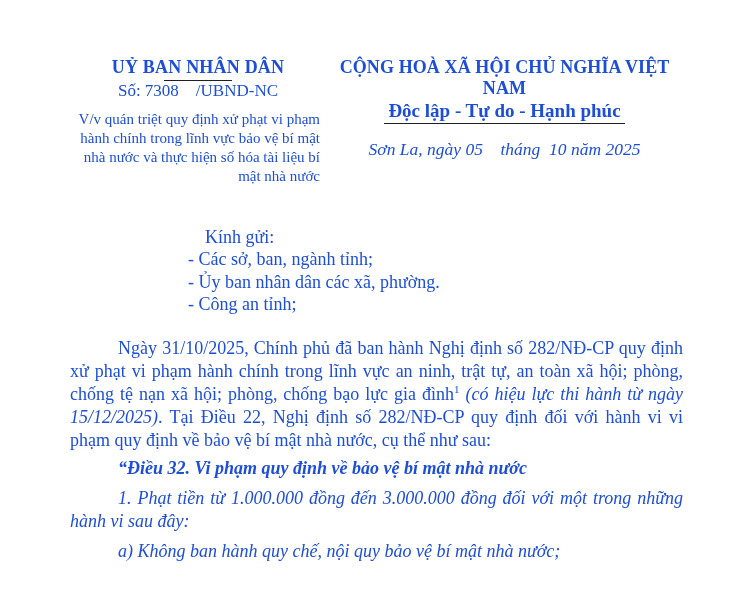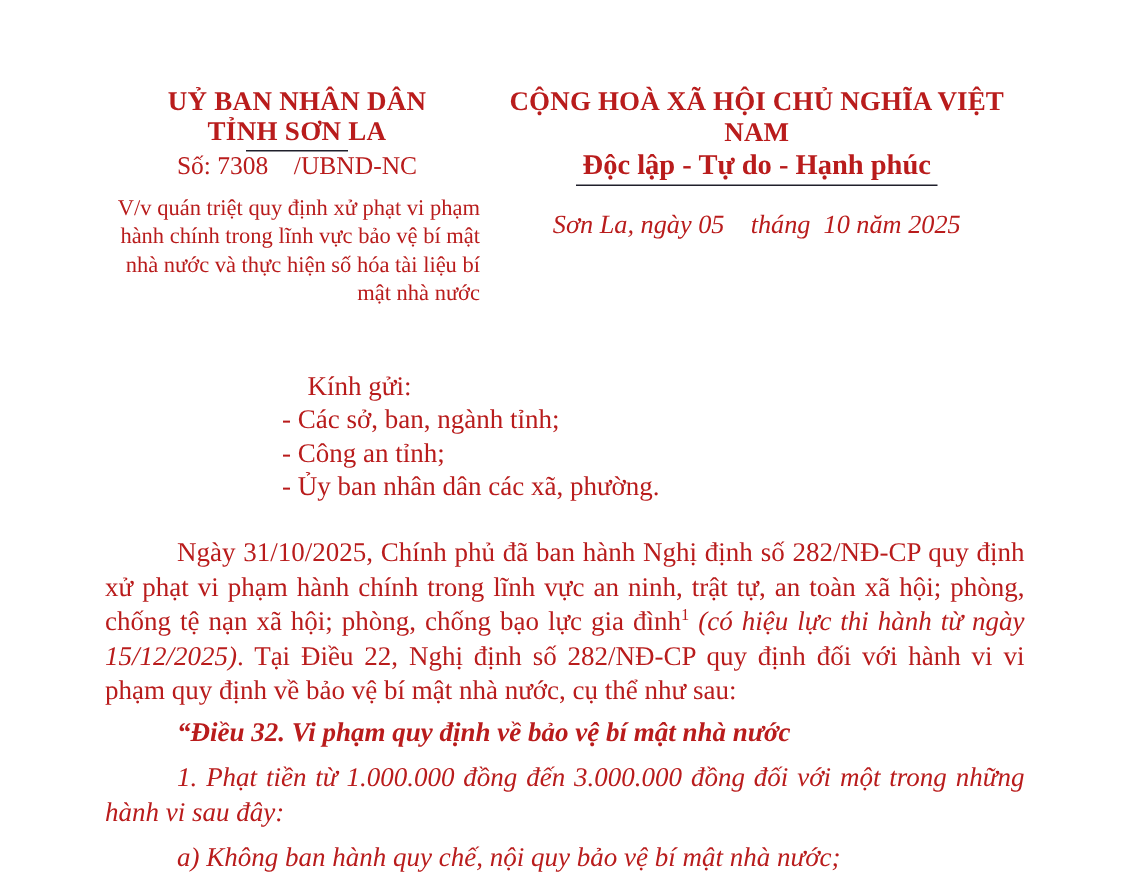--- a/index.html
+++ b/index.html
@@ -4,21 +4,21 @@
 <style>
   * { margin: 0; padding: 0; box-sizing: border-box; }
   html, body { background: #ffffff; }
   .page {
     position: relative;
     width: 747px;
     height: 594px;
     background: #ffffff;
     overflow: hidden;
     font-family: "Liberation Serif", "DejaVu Serif", serif;
-    color: #b91c1c;
+    color: #1d4ed8;
   }
   .content {
     padding: 57px 64px 0 70px;
   }
   
   .header { display: flex; align-items: flex-start; }
   .header-left {
     width: 256px;
     text-align: center;
     flex-shrink: 0;
@@ -114,41 +114,40 @@
 </style>
 </head>
 <body>
 
 <div class="page">
   <div class="content">
 
     <div class="header">
       <div class="header-left">
         <div class="org-line">UỶ BAN NHÂN DÂN</div>
-        <div class="org-line">TỈNH SƠN LA</div>
         <div class="org-rule"></div>
         <div class="doc-number">Số: 7308    /UBND-NC</div>
         <div class="subject">V/v quán triệt quy định xử phạt vi phạm hành chính trong lĩnh vực bảo vệ bí mật nhà nước và thực hiện số hóa tài liệu bí mật nhà nước</div>
       </div>
 
       <div class="header-right">
         <div class="nat-line1">CỘNG HOÀ XÃ HỘI CHỦ NGHĨA VIỆT NAM</div>
         <div class="nat-line2-wrap">
           <span class="nat-line2">Độc lập - Tự do - Hạnh phúc</span>
         </div>
         <div class="date-line">Sơn La, ngày 05    tháng  10 năm 2025</div>
       </div>
     </div>
 
     <div class="recipients">
       <div class="kinh-gui">Kính gửi:</div>
       <div class="rec-list">
         <div class="rec-item">- Các sở, ban, ngành tỉnh;</div>
+        <div class="rec-item">- Ủy ban nhân dân các xã, phường.</div>
         <div class="rec-item">- Công an tỉnh;</div>
-        <div class="rec-item">- Ủy ban nhân dân các xã, phường.</div>
       </div>
     </div>
 
     <div class="body-text">
       <p class="p-main"><span>Ngày 31/10/2025, Chính phủ đã ban hành Nghị định số 282/NĐ-CP quy định xử phạt vi phạm hành chính trong lĩnh vực an ninh, trật tự, an toàn xã hội; phòng, chống tệ nạn xã hội; phòng, chống bạo lực gia đình</span><sup class="fnote">1</sup><span class="italic-inline"> (có hiệu lực thi hành từ ngày 15/12/2025)</span><span>. Tại Điều 22, Nghị định số 282/NĐ-CP quy định đối với hành vi vi phạm quy định về bảo vệ bí mật nhà nước, cụ thể như sau:</span></p>
 
       <p class="p-heading">“Điều 32. Vi phạm quy định về bảo vệ bí mật nhà nước</p>
 
       <p class="p-clause">1. Phạt tiền từ 1.000.000 đồng đến 3.000.000 đồng đối với một trong những hành vi sau đây:</p>
 

